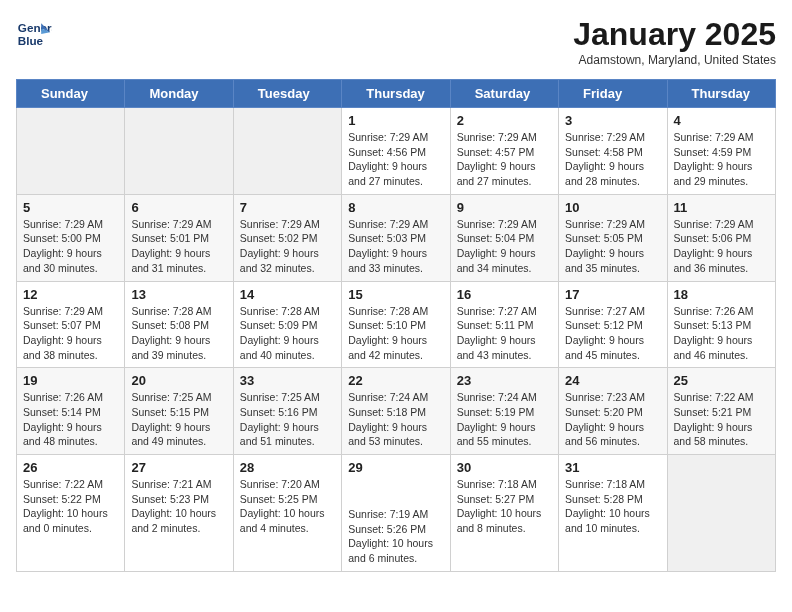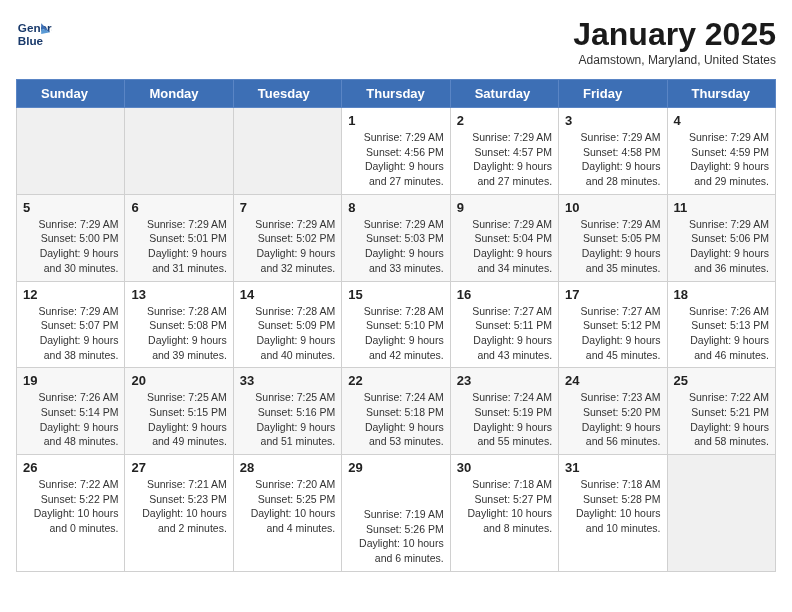--- a/index.html
+++ b/index.html
@@ -66,21 +66,20 @@
     .day-number {
       font-weight: bold;
       font-size: 13px;
       display: block;
       margin-bottom: 2px;
     }
     .day-info {
       font-size: 10.5px;
       line-height: 1.4;
       color: #333;
-      text-align: right;
     }
     .empty-cell {
       background: #f0f0f0 !important;
     }
   </style>
 </head>
 <body>
 
 <div class="header-section">
   <div class="logo">

